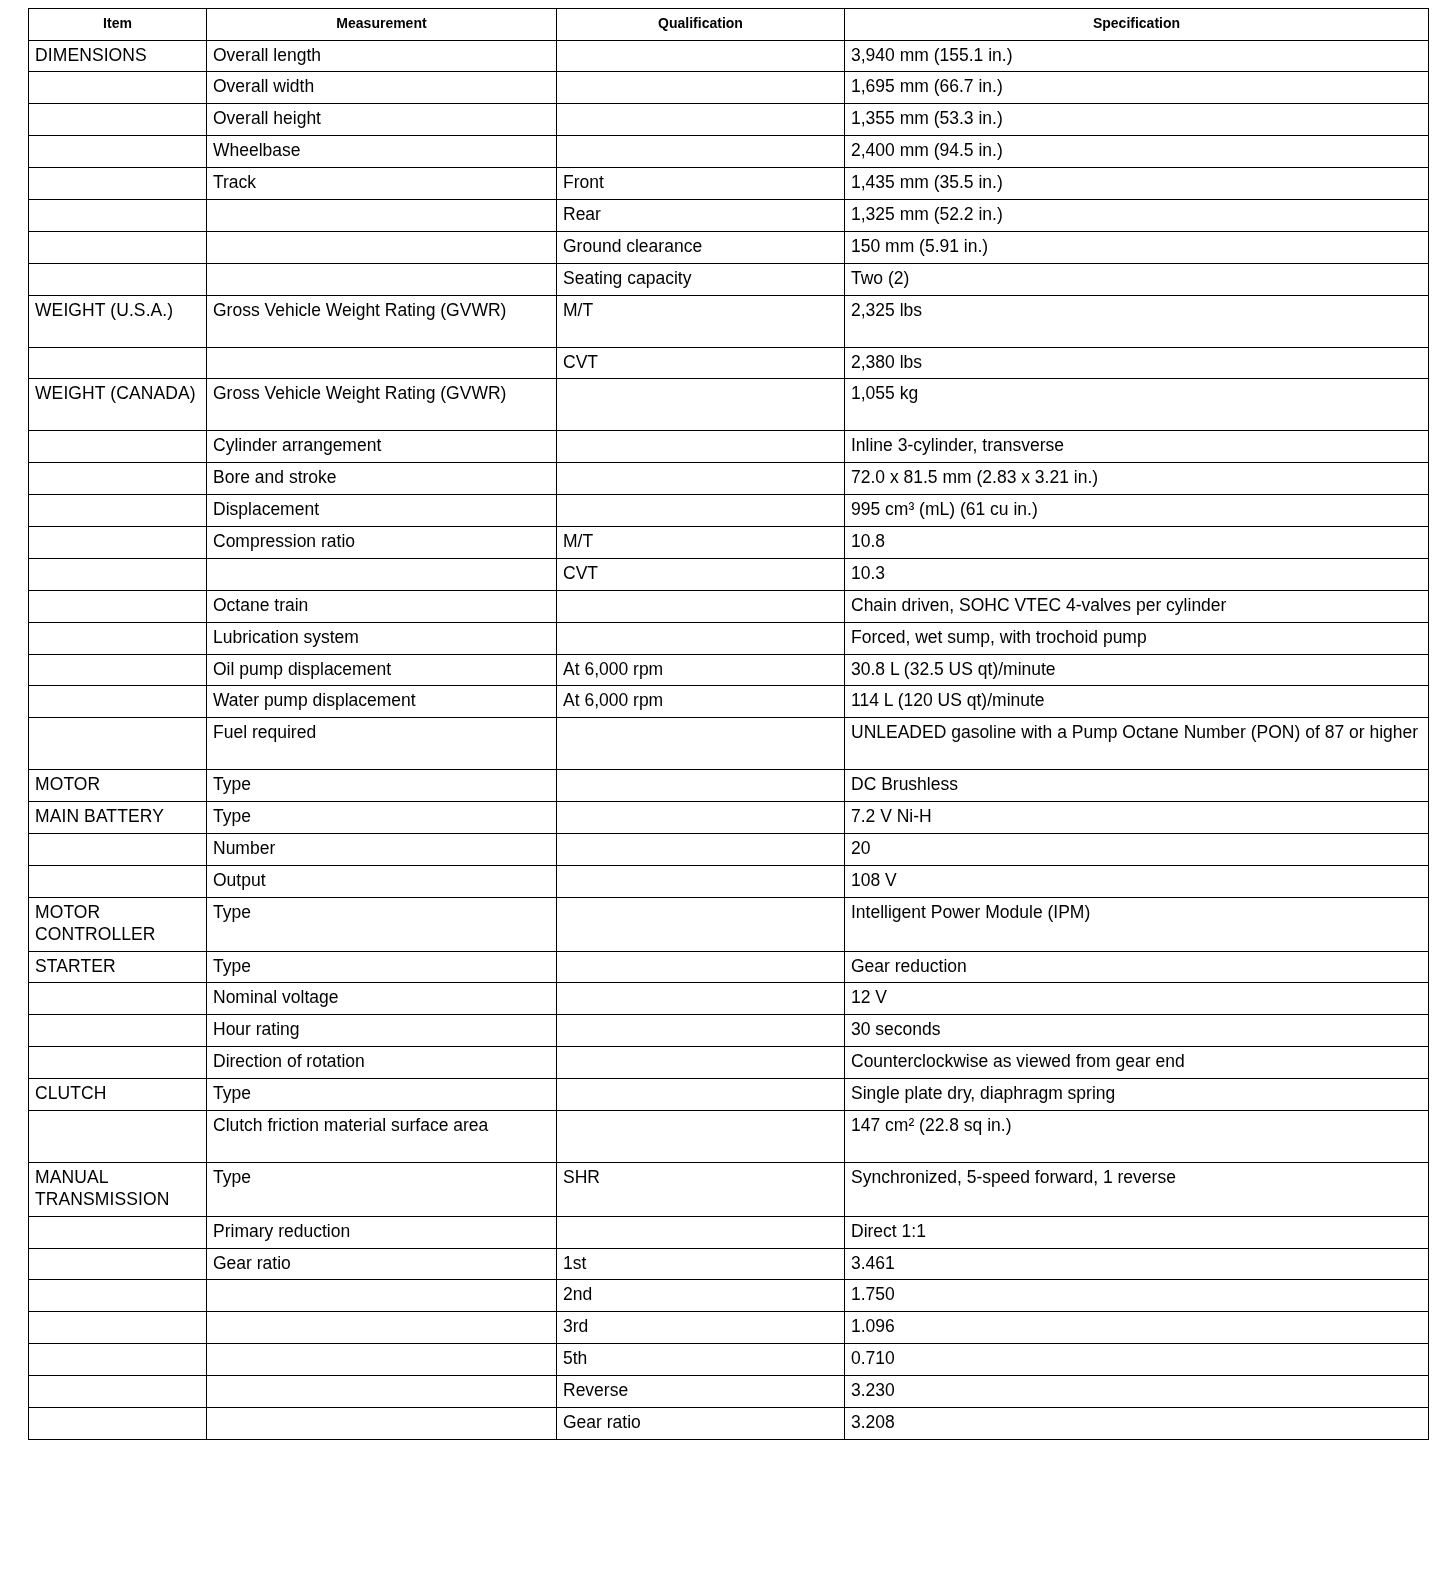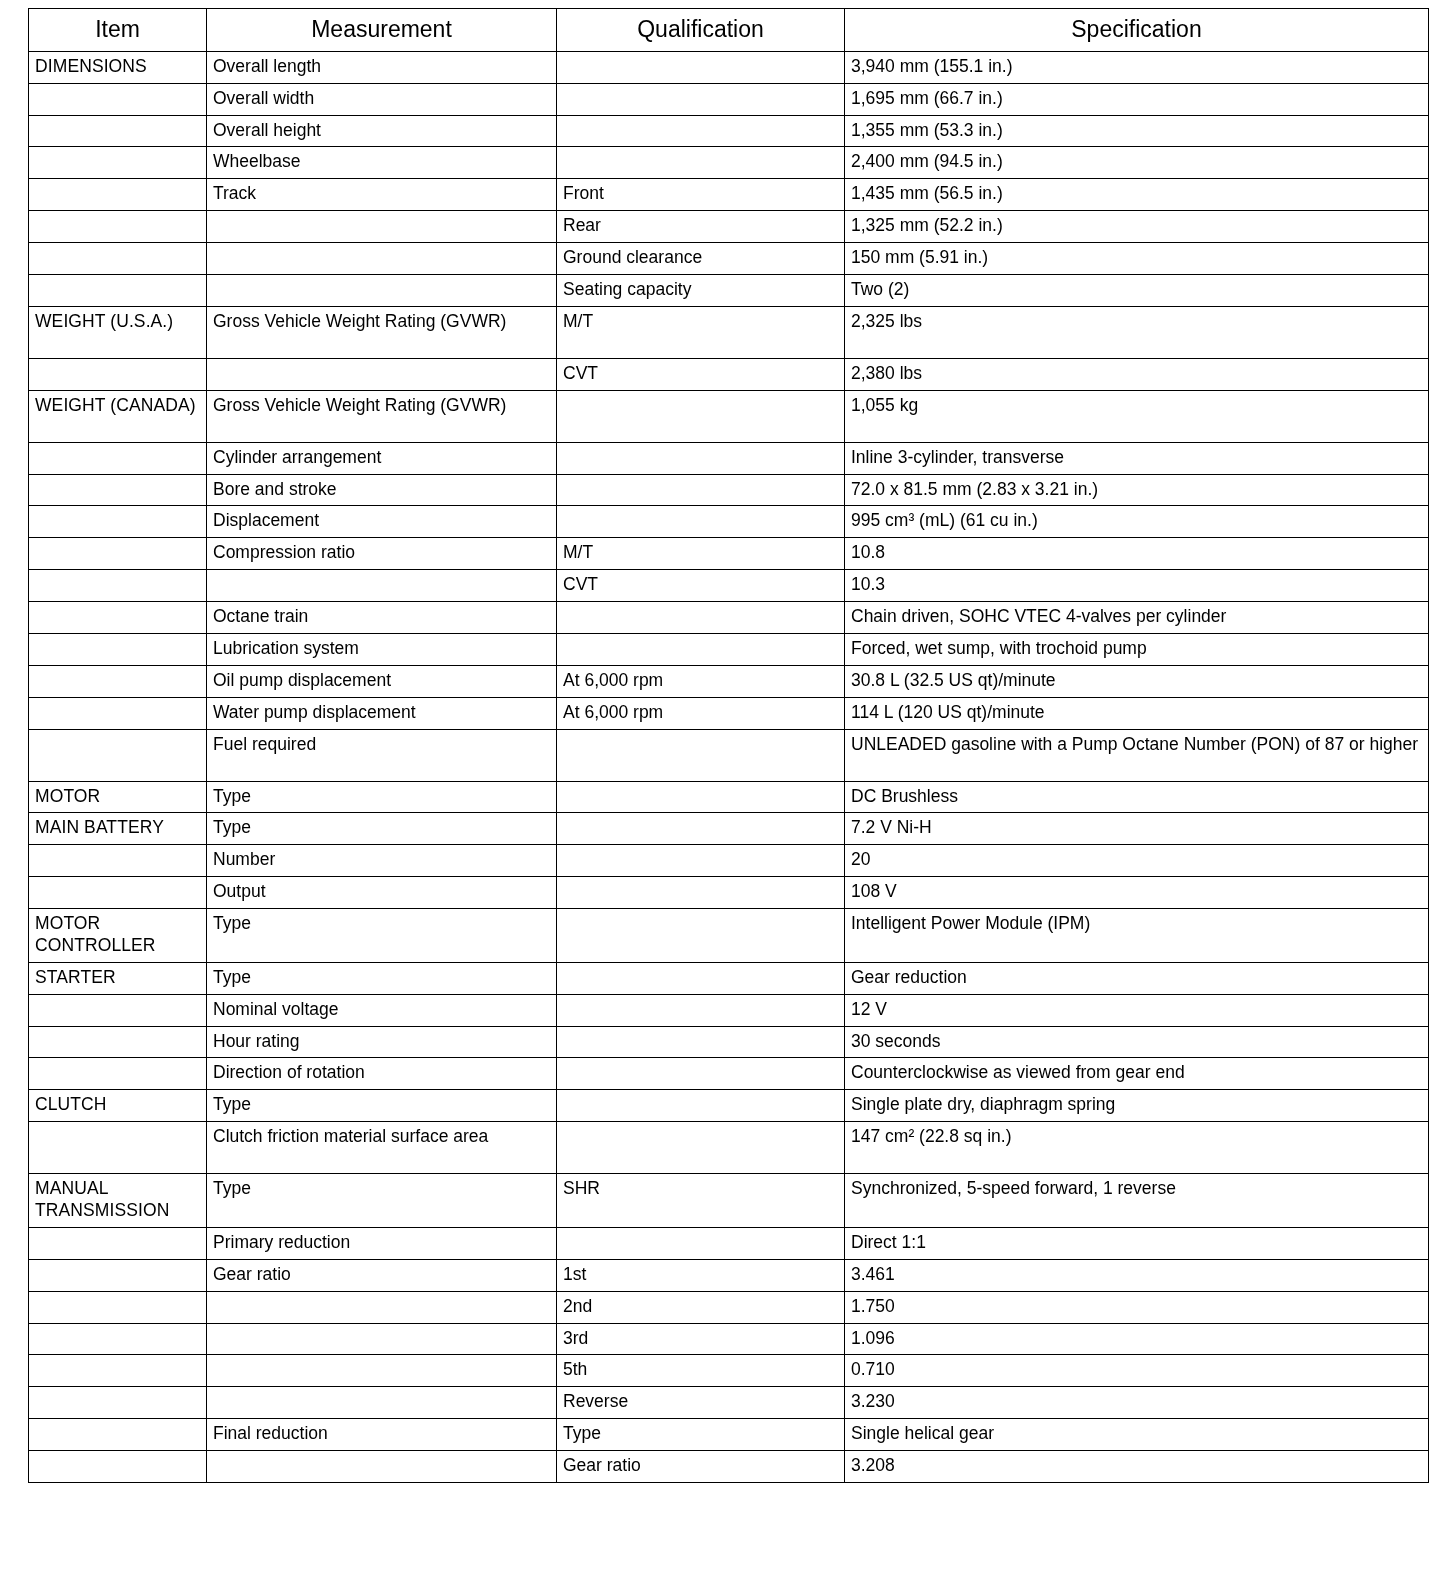--- a/index.html
+++ b/index.html
@@ -28,22 +28,22 @@
   table.spec col.c-spec { width: 584px; }
 
   table.spec th, table.spec td {
     border: 1.6px solid #000000;
     vertical-align: top;
     padding: 4px 6px 5px 6px;
     font-size: 17.5px;
     line-height: 1.25;
   }
   table.spec thead th {
-    font-weight: normal;
-    font-size: 23px;
+    font-weight: bold;
+    font-size: 14px;
     padding: 6px 4px 7px 4px;
   }
   td.item {
     font-weight: normal;
     letter-spacing: 0.1px;
   }
   td.spec-val { }
   .two-line {
     height: 52px;
   }
@@ -89,21 +89,21 @@
         <tr>
           <td class="item"></td>
           <td class="measurement">Wheelbase</td>
           <td class="qualification"></td>
           <td class="spec-val">2,400 mm (94.5 in.)</td>
         </tr>
         <tr>
           <td class="item"></td>
           <td class="measurement">Track</td>
           <td class="qualification">Front</td>
-          <td class="spec-val">1,435 mm (56.5 in.)</td>
+          <td class="spec-val">1,435 mm (35.5 in.)</td>
         </tr>
         <tr>
           <td class="item"></td>
           <td class="measurement"></td>
           <td class="qualification">Rear</td>
           <td class="spec-val">1,325 mm (52.2 in.)</td>
         </tr>
         <tr>
           <td class="item"></td>
           <td class="measurement"></td>
@@ -294,26 +294,20 @@
           <td class="item"></td>
           <td class="measurement"></td>
           <td class="qualification">5th</td>
           <td class="spec-val">0.710</td>
         </tr>
         <tr>
           <td class="item"></td>
           <td class="measurement"></td>
           <td class="qualification">Reverse</td>
           <td class="spec-val">3.230</td>
-        </tr>
-        <tr>
-          <td class="item"></td>
-          <td class="measurement">Final reduction</td>
-          <td class="qualification">Type</td>
-          <td class="spec-val">Single helical gear</td>
         </tr>
         <tr>
           <td class="item"></td>
           <td class="measurement"></td>
           <td class="qualification">Gear ratio</td>
           <td class="spec-val">3.208</td>
         </tr>
       </tbody>
   </table>
 </div>

